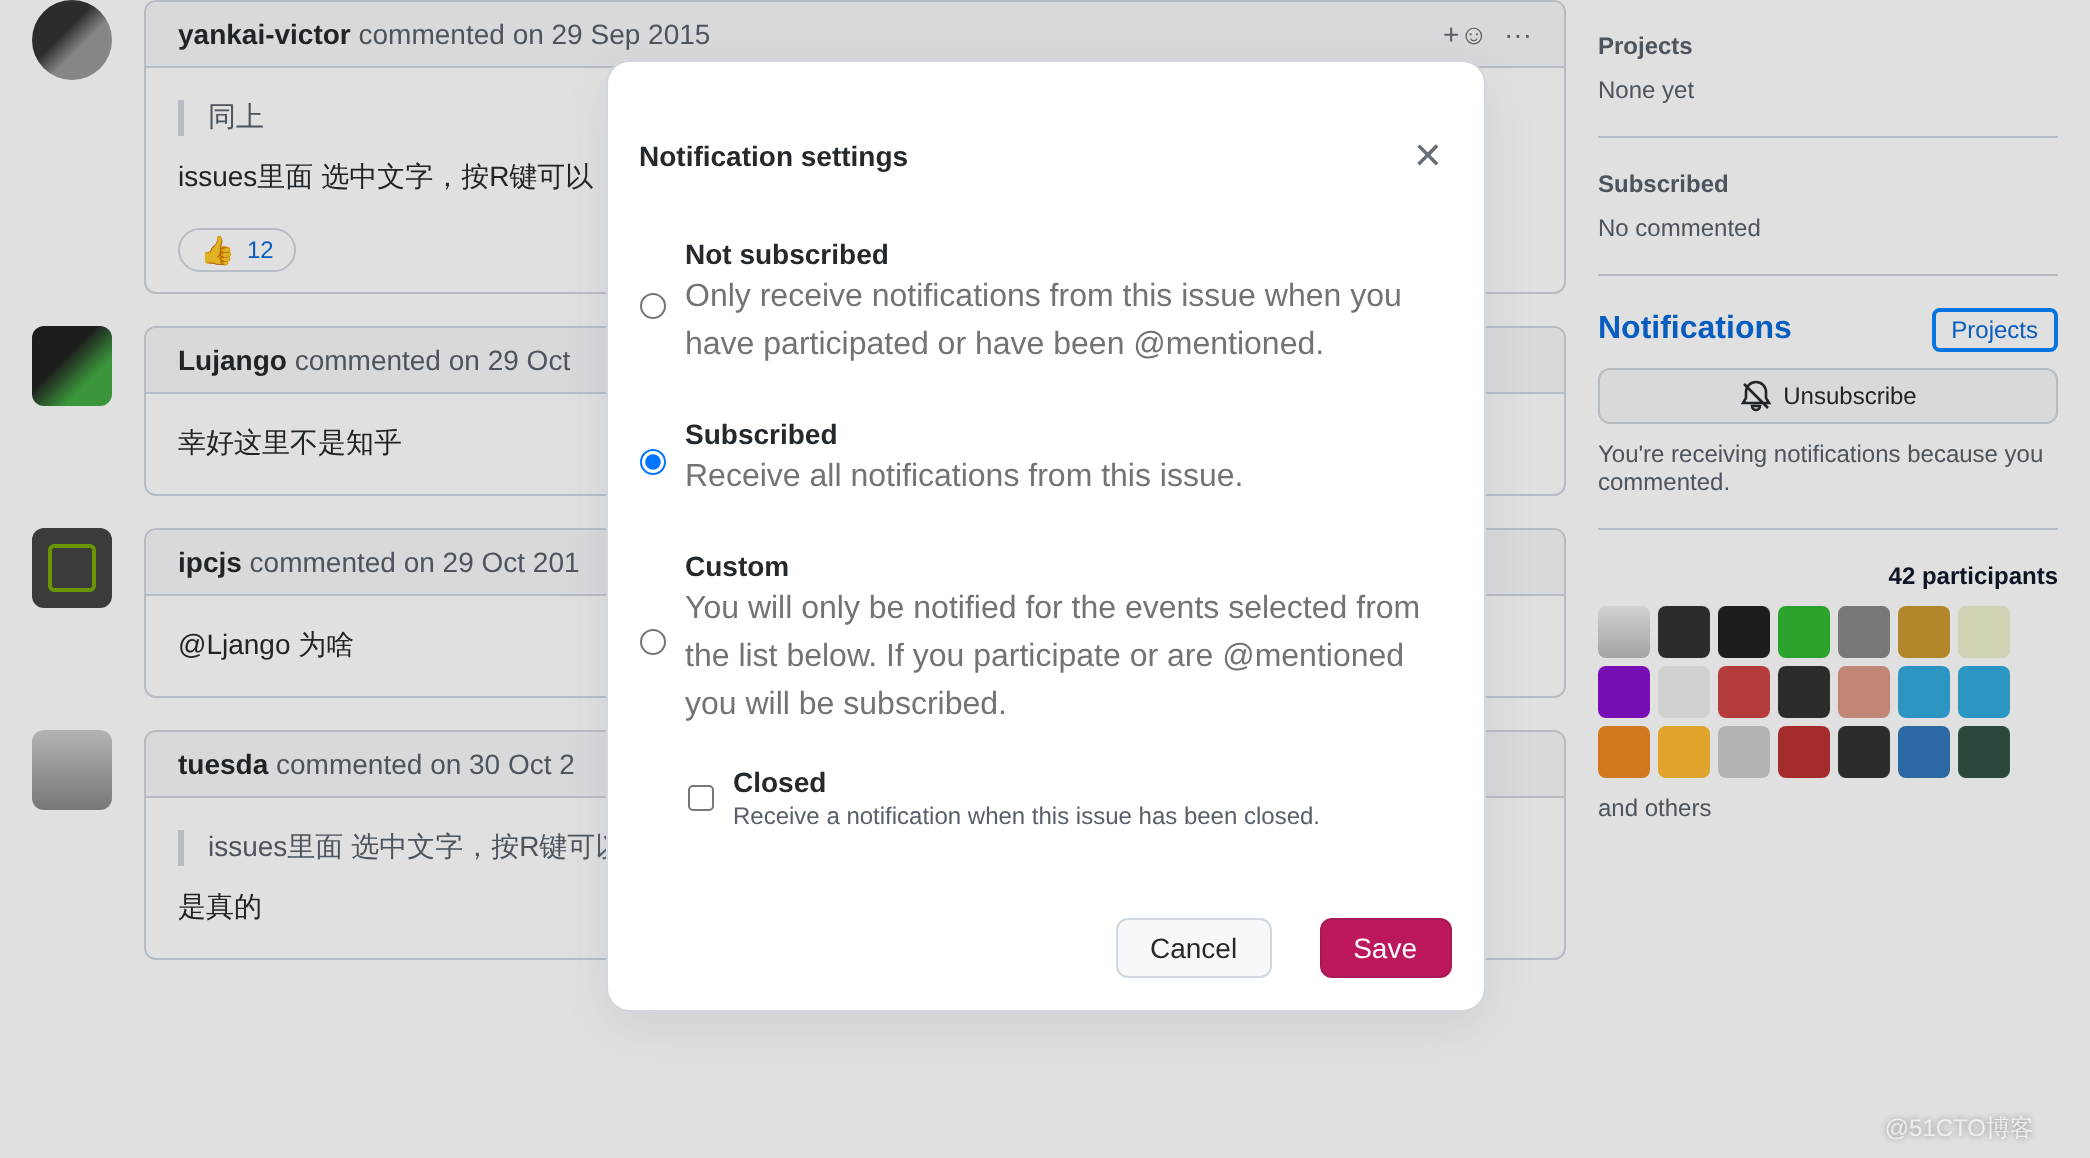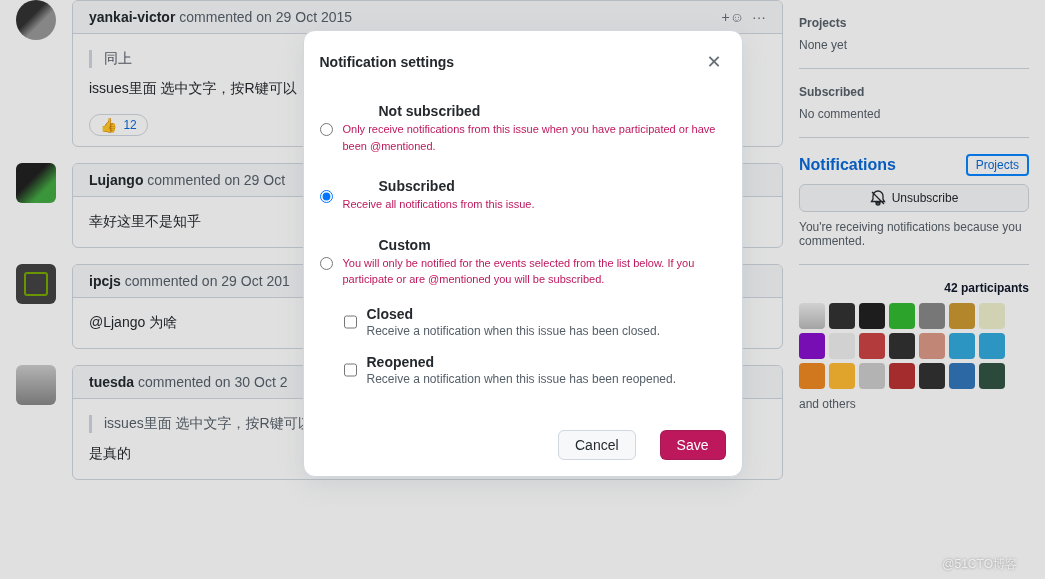--- a/index.html
+++ b/index.html
@@ -39,29 +39,29 @@
     .sidebar-note { font-size: 12px; color: #57606a; }
 
     .participants-title { font-size: 12px; font-weight: 600; color: #0f172a; margin-bottom: 8px; text-align: right; }
     .participants-grid { display: flex; flex-wrap: wrap; gap: 4px; margin-bottom: 8px; }
     .participant-avatar { width: 26px; height: 26px; border-radius: 4px; background: #888; }
     .others-text { font-size: 12px; color: #57606a; }
 
     
     .modal-overlay { position: absolute; inset: 0; background: rgba(0,0,0,0.12); display: flex; align-items: flex-start; justify-content: center; padding-top: 30px; }
     .modal { width: 440px; background: #fff; border: 1px solid #d0d7de; border-radius: 12px; box-shadow: 0 8px 24px rgba(140,149,159,0.2); }
-    .modal-header { padding: 16px; display: flex; justify-content: space-between; align-items: center; }
+    .modal-header { padding: 16px; display: flex; justify-content: space-between; align-items: center; margin-top: 16px; }
     .modal-title { font-size: 14px; font-weight: 600; color: #24292e; }
     .modal-close { cursor: pointer; color: #656d76; font-size: 18px; padding: 4px; }
     .modal-body { padding: 0 16px 16px; }
     .option-row { display: flex; gap: 10px; padding: 10px 0 14px; }
     .option-radio { margin-top: 2px; flex-shrink: 0; }
     .option-content { flex: 1; }
-    .option-title { font-weight: 600; font-size: 14px; color: #24292e; margin-bottom: 2px; margin-left: 36px; }
-    .option-desc { font-size: 11px; color: #be185d; line-height: 1.5; }
+    .option-title { font-weight: 600; font-size: 14px; color: #24292e; margin-bottom: 2px; }
+    .option-desc { font-size: 16px; color: #737373; line-height: 1.5; }
     .checkbox-row { display: flex; gap: 10px; padding: 4px 0 12px 24px; }
     .checkbox-title { font-weight: 600; font-size: 14px; color: #24292e; margin-bottom: 2px; }
     .checkbox-desc { font-size: 12px; color: #57606a; }
     .modal-footer { padding: 16px; display: flex; justify-content: flex-end; gap: 24px; border-top: none; }
     .btn { padding: 6px 16px; border-radius: 6px; font-size: 14px; font-weight: 500; cursor: pointer; }
     .btn-cancel { background: #f6f8fa; border: 1px solid #d0d7de; color: #24292e; }
     .btn-save { background: #be185d; border: 1px solid rgba(27,31,36,0.15); color: #fff; }
 
     .watermark { position: absolute; bottom: 6px; right: 28px; font-size: 12px; color: rgba(255,255,255,0.7); text-shadow: 0 0 3px rgba(0,0,0,0.4); }
 
@@ -95,21 +95,21 @@
 <div class="main-container">
   <div class="left-column">
 
     <div class="timeline-item">
       <div class="avatar a1"></div>
       <div class="comment-box">
         <div class="comment-header">
           <div>
             <span class="author">yankai-victor</span>
             <span>commented</span>
-            <span>on 29 Oct 2015</span>
+            <span>on 29 Sep 2015</span>
           </div>
           <div class="comment-header-actions">
             <span>+☺</span>
             <span>···</span>
           </div>
         </div>
         <div class="comment-body">
           <div class="blockquote">同上</div>
           <div>issues里面 选中文字，按R键可以</div>
         </div>
@@ -253,27 +253,20 @@
           <div class="option-desc">You will only be notified for the events selected from the list below. If you participate or are @mentioned you will be subscribed.</div>
         </div>
       </div>
       <div class="checkbox-row">
         <input type="checkbox" style="">
         <div>
           <div class="checkbox-title">Closed</div>
           <div class="checkbox-desc">Receive a notification when this issue has been closed.</div>
         </div>
       </div>
-      <div class="checkbox-row">
-        <input type="checkbox" style="">
-        <div>
-          <div class="checkbox-title">Reopened</div>
-          <div class="checkbox-desc">Receive a notification when this issue has been reopened.</div>
-        </div>
-      </div>
     </div>
     <div class="modal-footer">
       <button class="btn btn-cancel">Cancel</button>
       <button class="btn btn-save">Save</button>
     </div>
   </div>
 </div>
 
 <div class="watermark">@51CTO博客</div>
 

